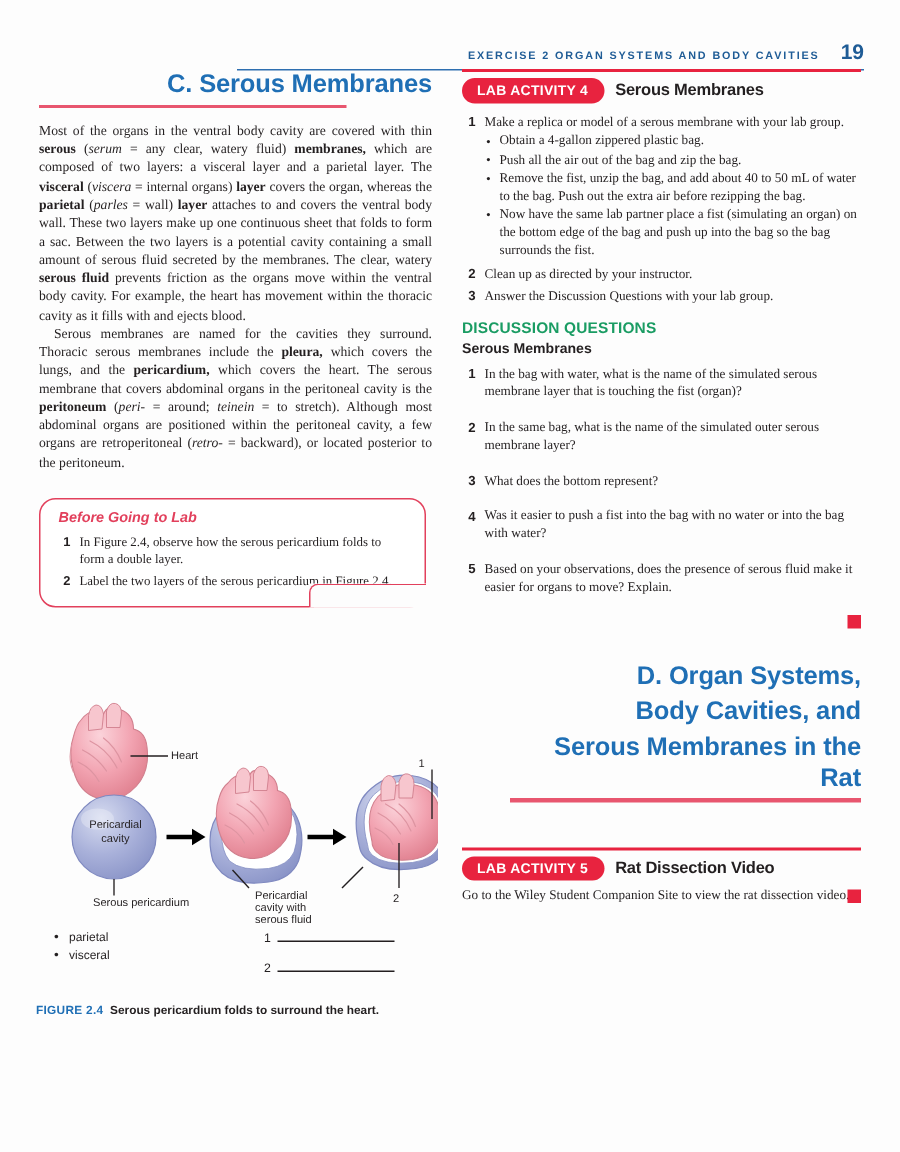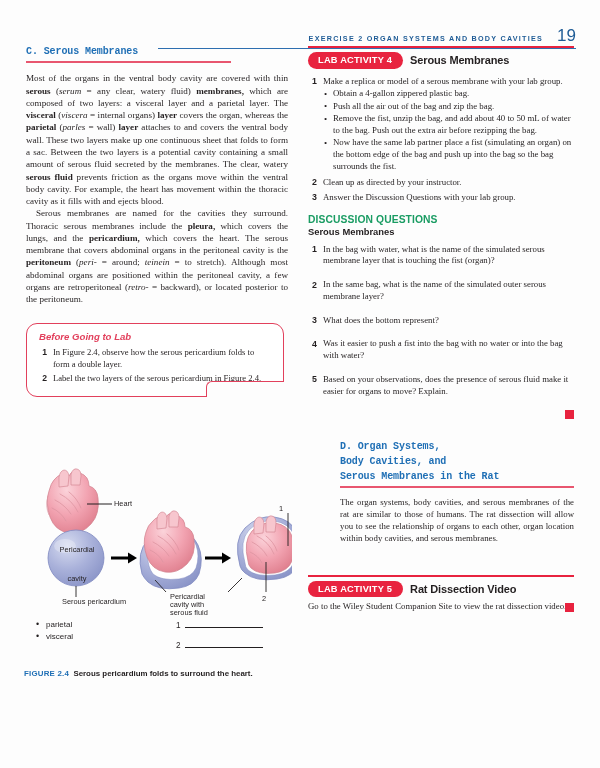--- a/index.html
+++ b/index.html
@@ -29,39 +29,40 @@
     display:inline-block;
     font-family:"Liberation Sans", sans-serif;
     font-size:7.2px; font-weight:bold;
     letter-spacing:1.25px;
     color:#1f5c96;
     vertical-align:baseline;
   }
   .runhead-page {
     display:inline-block;
     font-family:"Liberation Sans", sans-serif;
-    font-size:17px; font-weight:normal;
+    font-size:14px; font-weight:bold;
     color:#1f5c96;
     margin-left:14px;
     vertical-align:baseline;
     letter-spacing:0;
   }
 
   
   .col-left  { position:absolute; left:26px;  top:46px; width:262px; }
   .col-right { position:absolute; left:308px; top:46px; width:266px; }
 
   
   h2.sec {
-    font-family:Liberation Mono, monospace;
-    font-size:10px; font-weight:bold;
+    font-family:Liberation Sans, sans-serif;
+    font-size:17px; font-weight:bold;
     color:#1f6fb5;
     margin:0 0 3px 0;
     letter-spacing:-0.1px;
     line-height:1.22;
+    text-align:right;
   }
   .sec-rule { height:2.2px; background:#e8566f; margin:0 0 9px 0; }
   .sec-rule.short { width:205px; }
 
   
   p.body {
     font-size:9.1px;
     line-height:1.35;
     margin:0;
     text-align:justify;
@@ -310,21 +311,21 @@
           <path d="M242 55 q2 -6 6 -5 q4 1 4 7 l-1 9 l-9 0 z" fill="#f7c6ce" stroke="#d07f8d" stroke-width="0.6"></path>
           <path d="M228 76 q10 5 15 14 M233 70 q12 6 17 18 M226 86 q9 4 12 11 M242 70 q8 6 11 15" fill="none" stroke="#dd94a1" stroke-width="0.8" stroke-linecap="round"></path>
         </g>
         <line x1="264" y1="47" x2="264" y2="80" stroke="#231f20" stroke-width="0.9"></line>
         <line x1="242" y1="96" x2="242" y2="126" stroke="#231f20" stroke-width="0.9"></line>
         <line x1="204" y1="126" x2="218" y2="112" stroke="#231f20" stroke-width="0.9"></line>
       </svg>
 
       <div class="fig-label" style="left:90px; top:33px;">Heart</div>
       <div class="fig-label" style="left:32px; top:79px; text-align:center; width:42px;">Pericardial</div>
-      <div class="fig-label" style="left:32px; top:88px; text-align:center; width:42px;margin-top:20px;">cavity</div>
+      <div class="fig-label" style="left:32px; top:88px; text-align:center; width:42px;">cavity</div>
       <div class="fig-label" style="left:11px; top:131px;padding-left:27px;">Serous pericardium</div>
       <div class="fig-label" style="left:146px; top:126px;">Pericardial</div>
       <div class="fig-label" style="left:146px; top:134px;">cavity with</div>
       <div class="fig-label" style="left:255px; top:38px;">1</div>
       <div class="fig-label" style="left:238px; top:128px;">2</div>
     </div>
 
     <div class="fig-label" style="position:relative; left:146px; top:2px;">serous fluid</div>
 
     <div class="answer-area">
@@ -408,21 +409,20 @@
       <div style="display:flex;">
           <div class="red-sq right"></div>
         </div>
     </div>
 
     <div style="margin-top:22px;margin-left:32px;">
       <h2 class="sec">D.  Organ Systems,</h2>
       <h2 class="sec">Body Cavities, and</h2>
       <h2 class="sec">Serous Membranes in the Rat</h2>
       <div class="sec-rule"></div>
-      <p class="body" style="font-size:8.8px;">The organ systems, body cavities, and serous membranes of the rat are similar to those of humans. The rat dissection will allow you to see the relationship of organs to each other, organ location within body cavities, and serous membranes.</p>
     </div>
 
     <div style="margin-top:30px;">
       <div class="lab-rule"></div>
       <div class="lab-head">
         <span class="lab-pill">LAB ACTIVITY 5</span>
         <span class="lab-title">Rat Dissection Video</span>
       </div>
       <p class="body" style="font-size:8.8px; margin-top:4px;">Go to the Wiley Student Companion Site to view the rat dissection video.</p>
       <div style="display:flex;">

